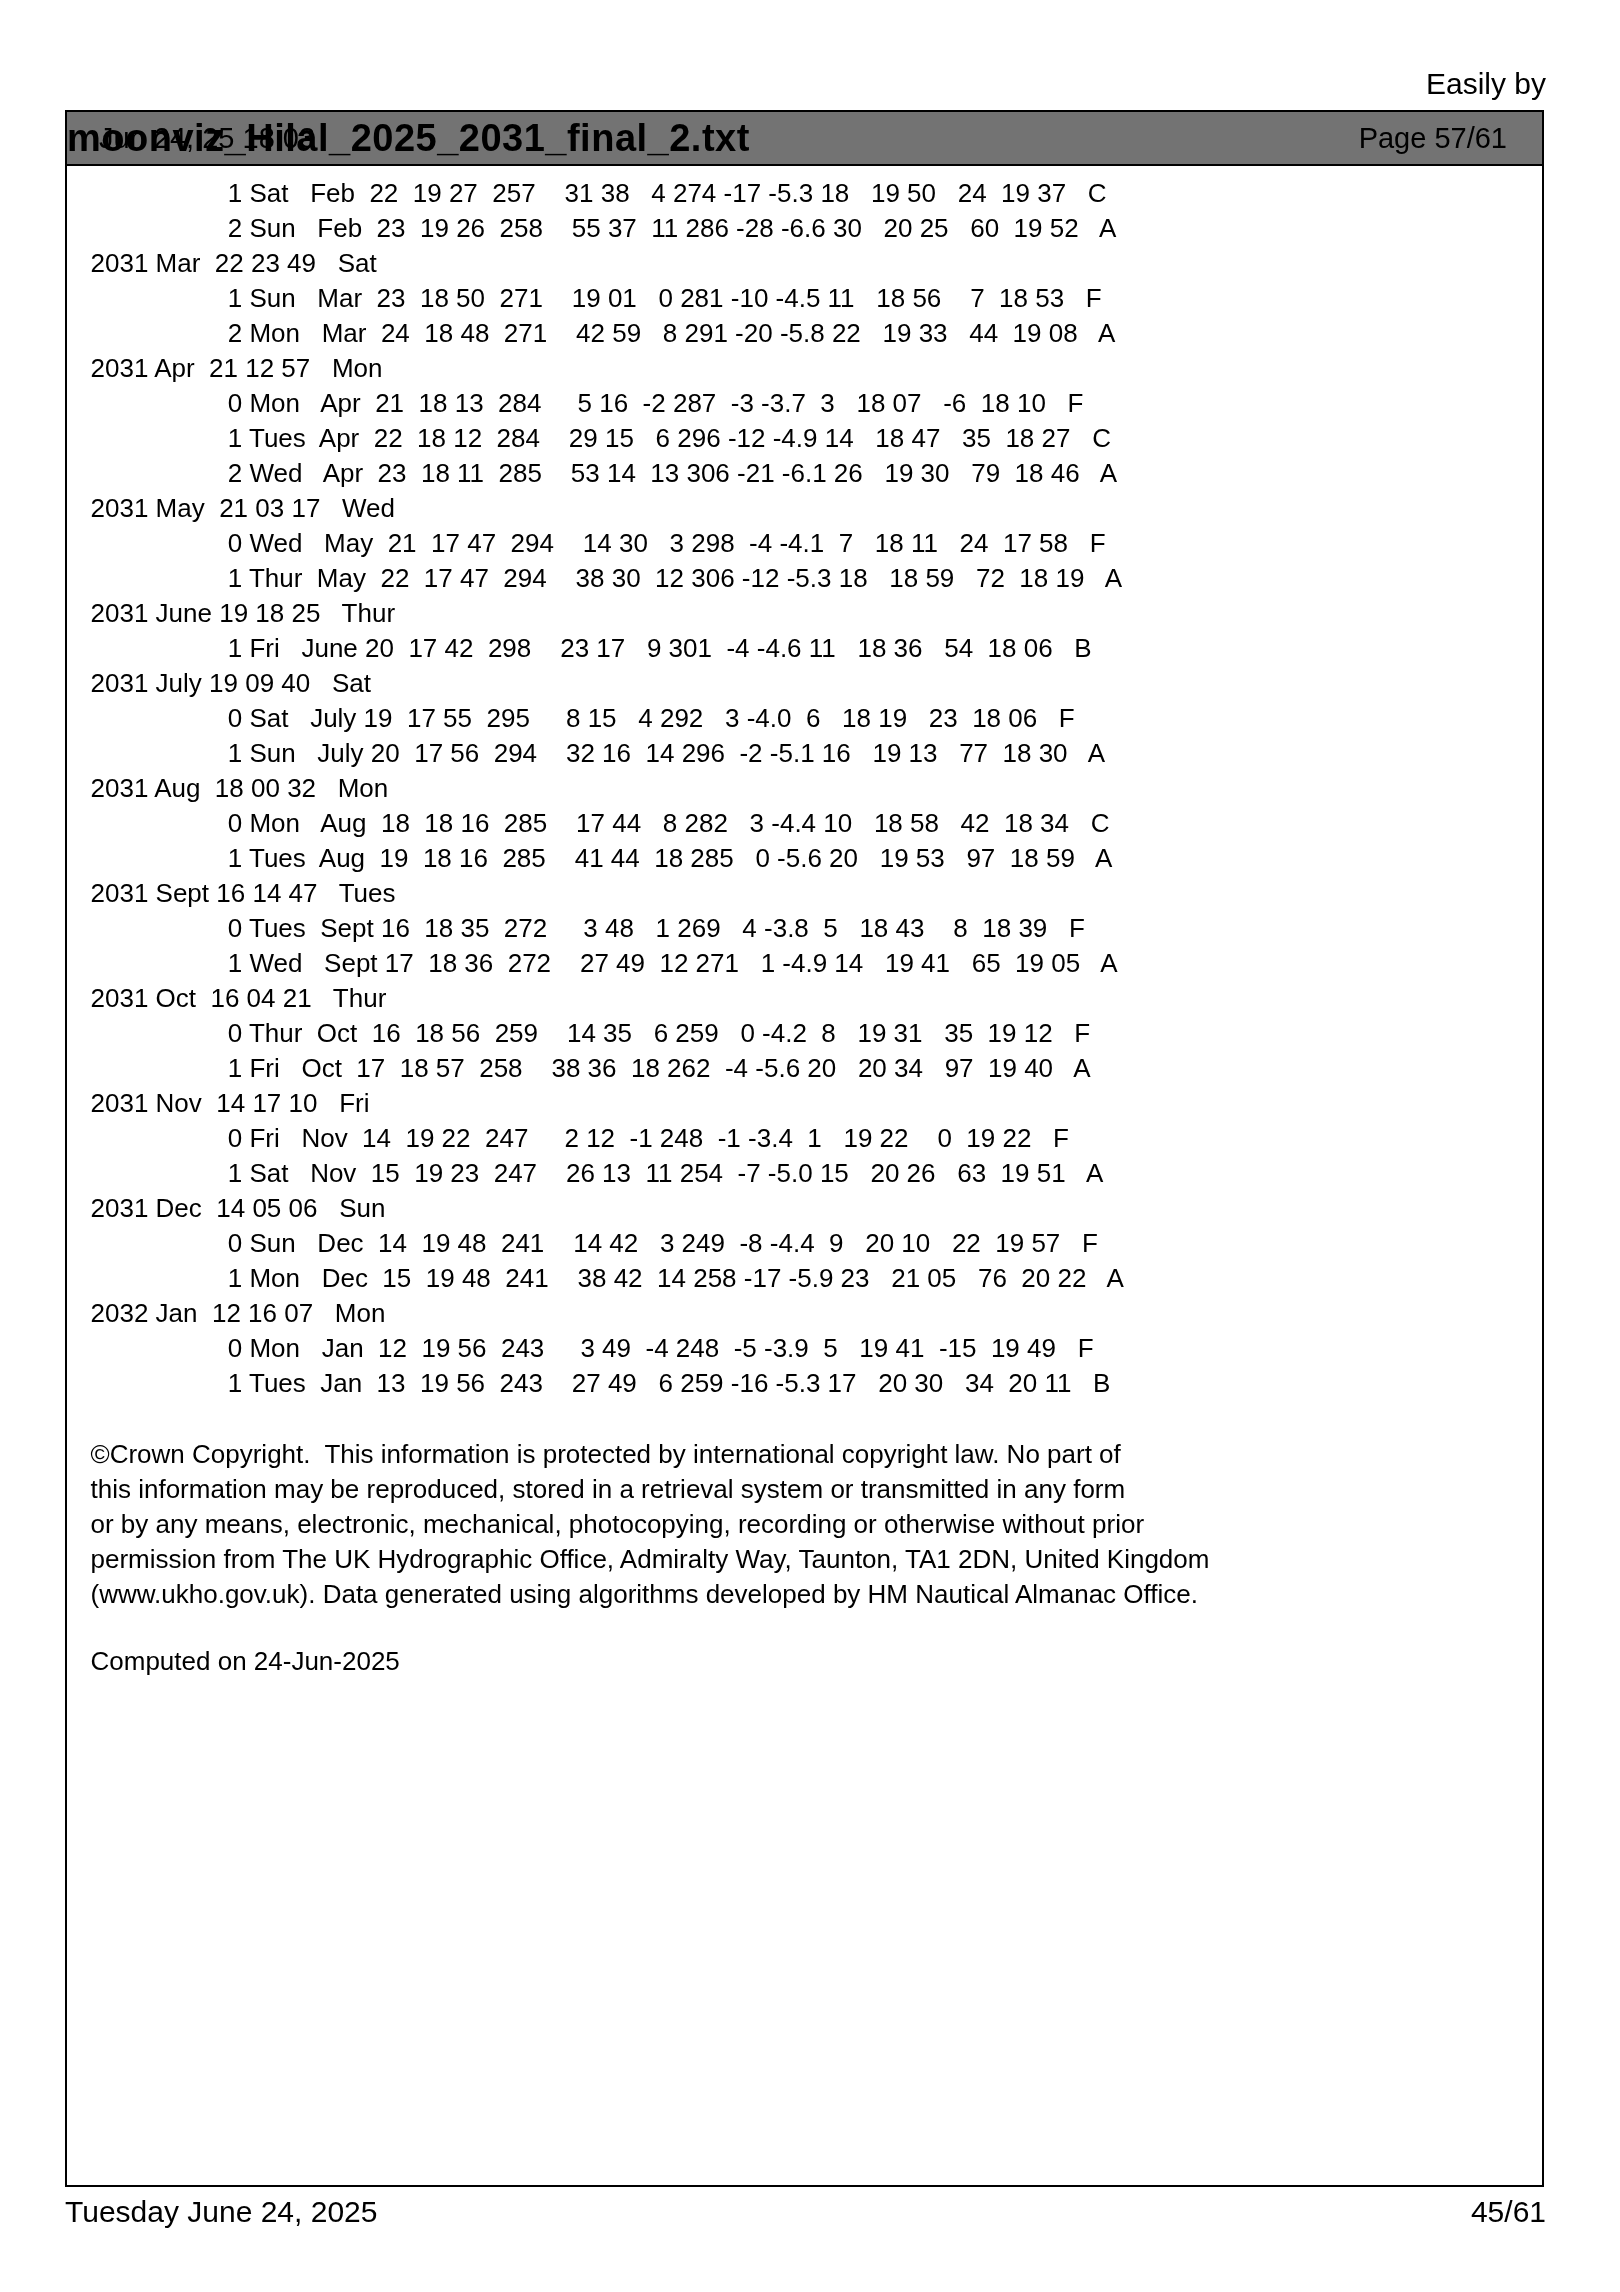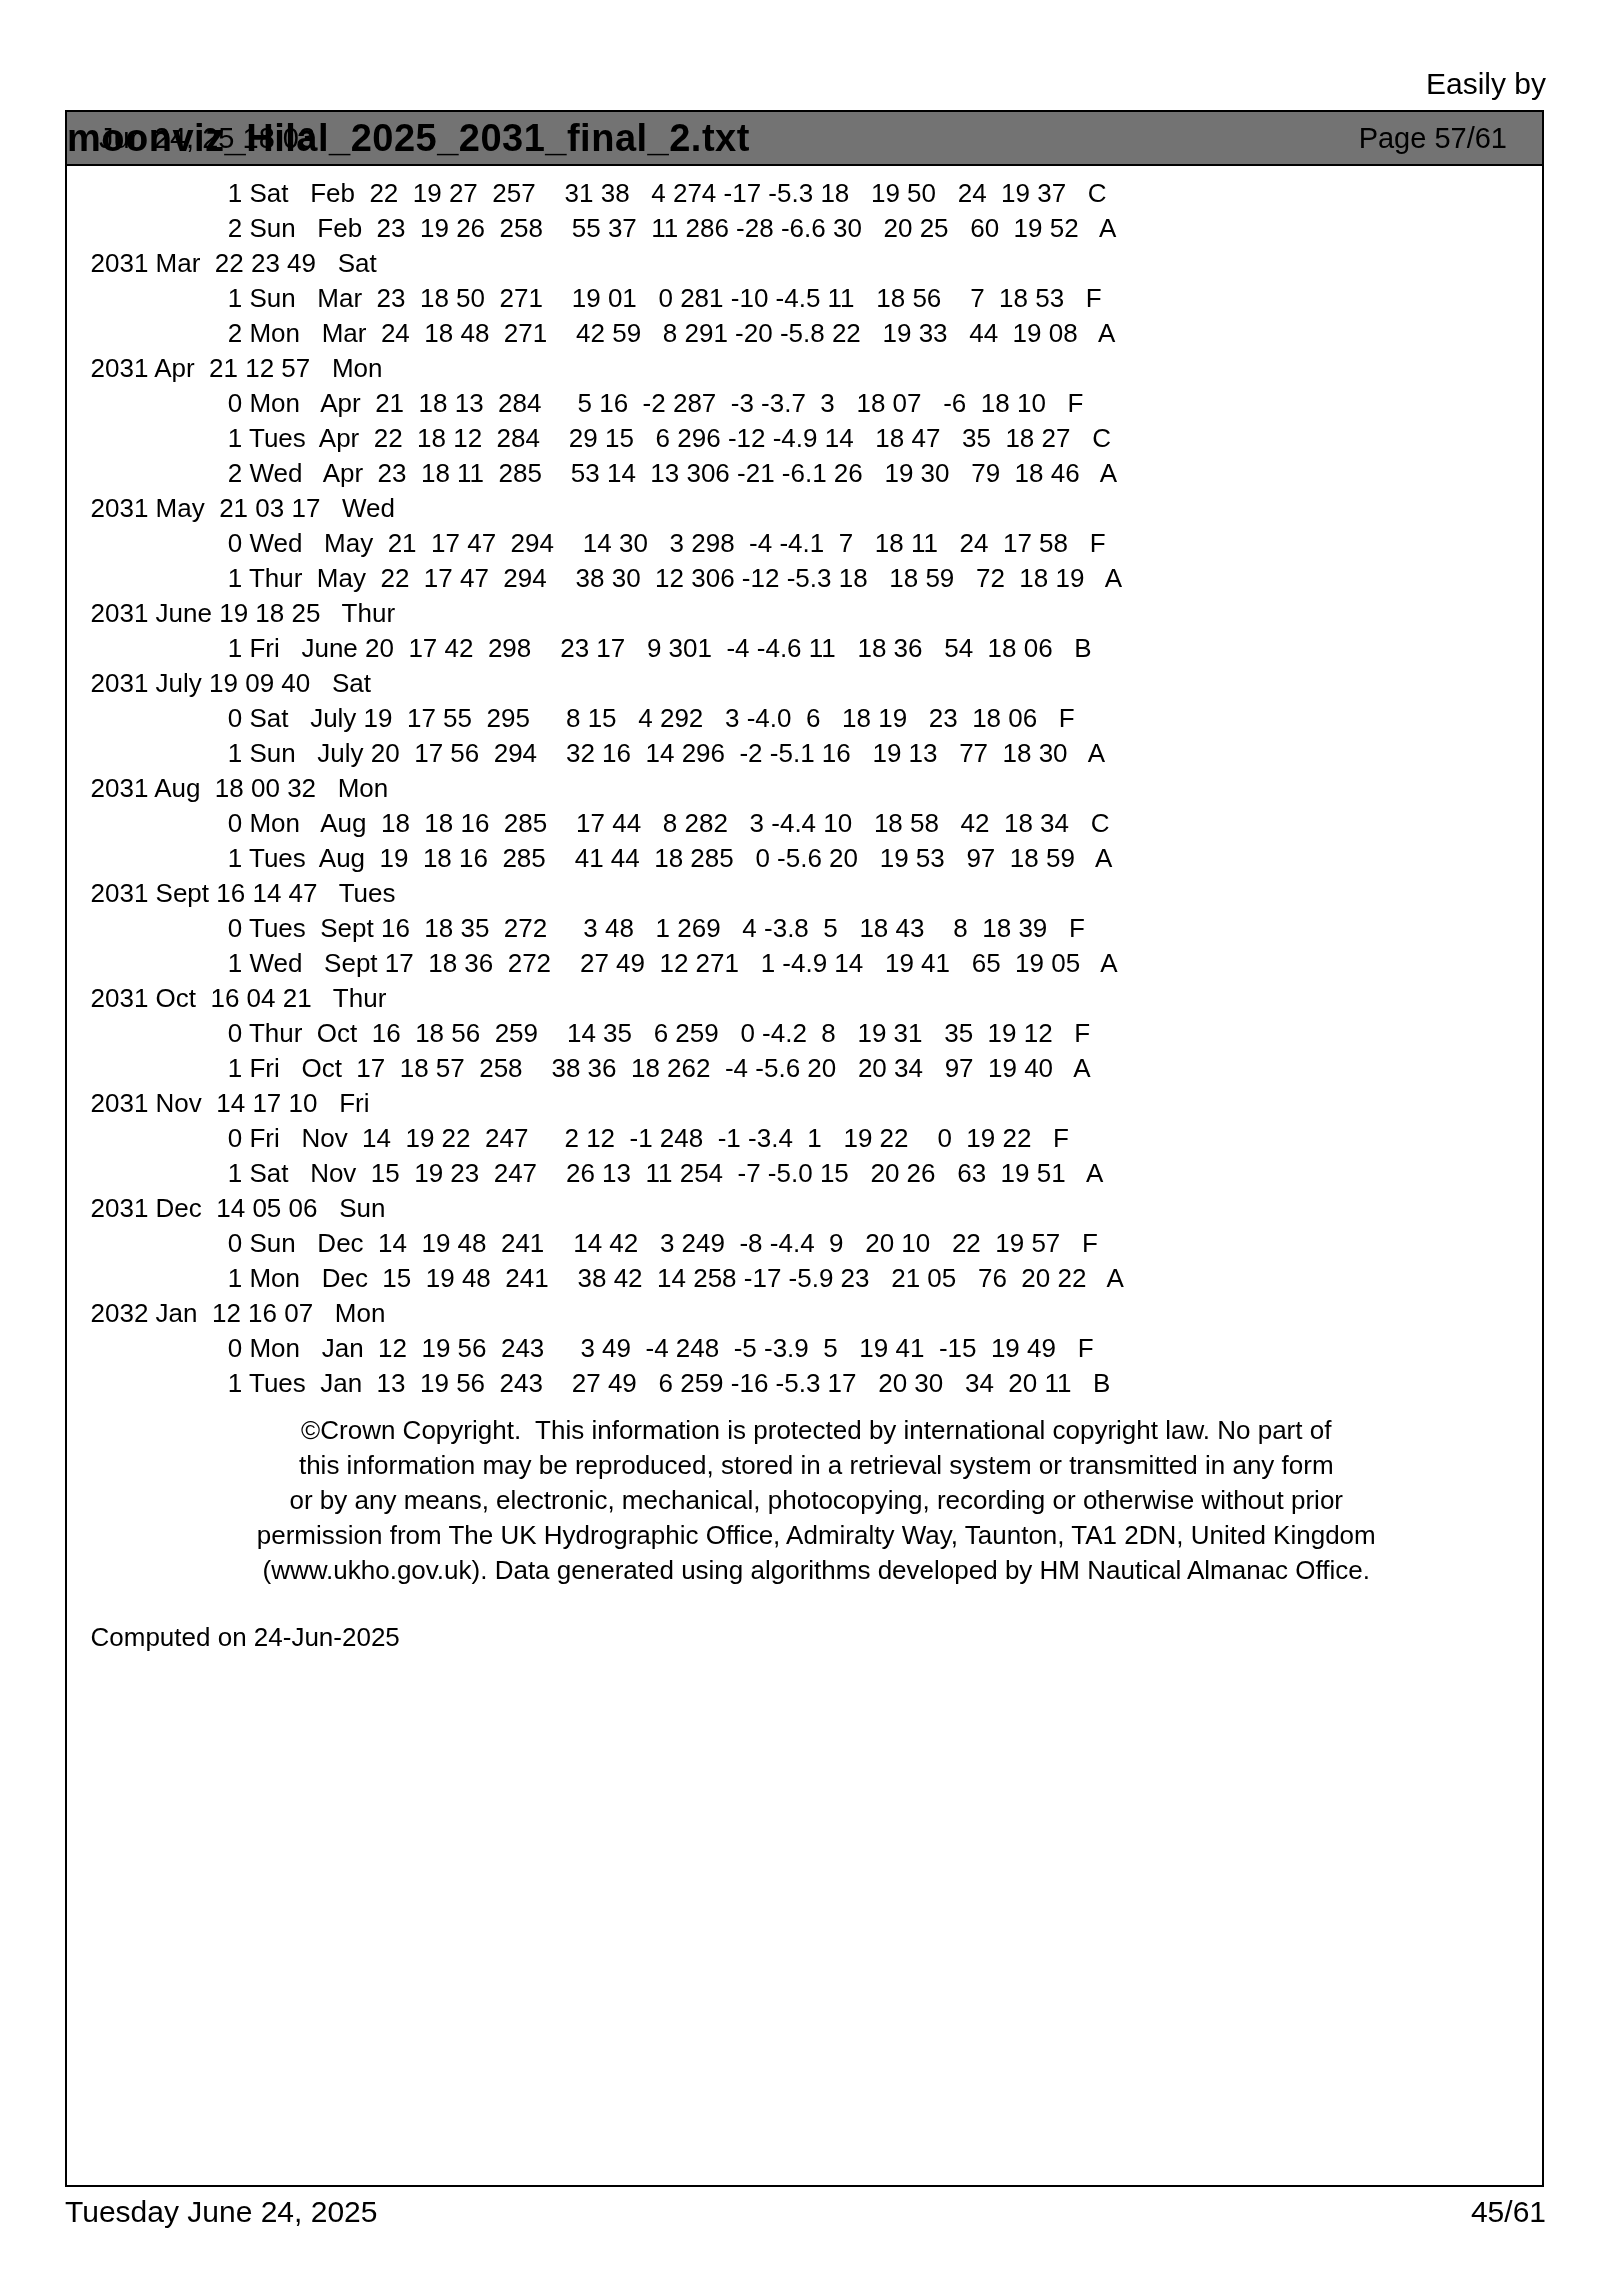--- a/index.html
+++ b/index.html
@@ -69,21 +69,21 @@
     padding: 9.8px 0 0 23.5px;
   }
   .mono {
     margin: 0;
     font-family: Liberation Sans, sans-serif;
     font-size: 26px;
     line-height: 35px;
     white-space: pre;
   }
   .legend-block   { margin-top: 25px; }
-  .copyright-block{ margin-top: 12px; text-align: center; }
+  .copyright-block{ margin-top: 36px; }
   .computed-block { margin-top: 32px; }
   .page-footer {
     position: absolute;
     left: 65px;
     top: 2195px;
     width: 1481px;
     display: flex;
     justify-content: space-between;
     align-items: baseline;
     font-size: 30px;

